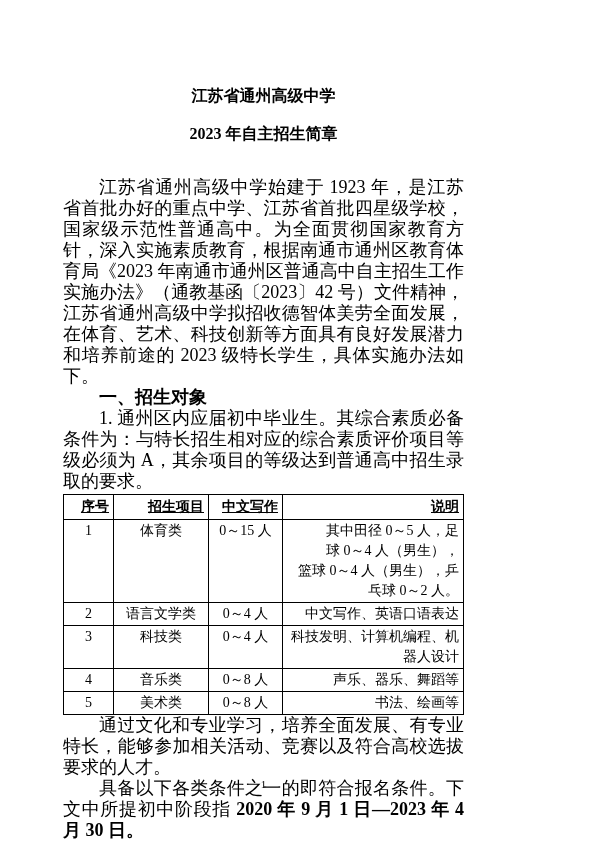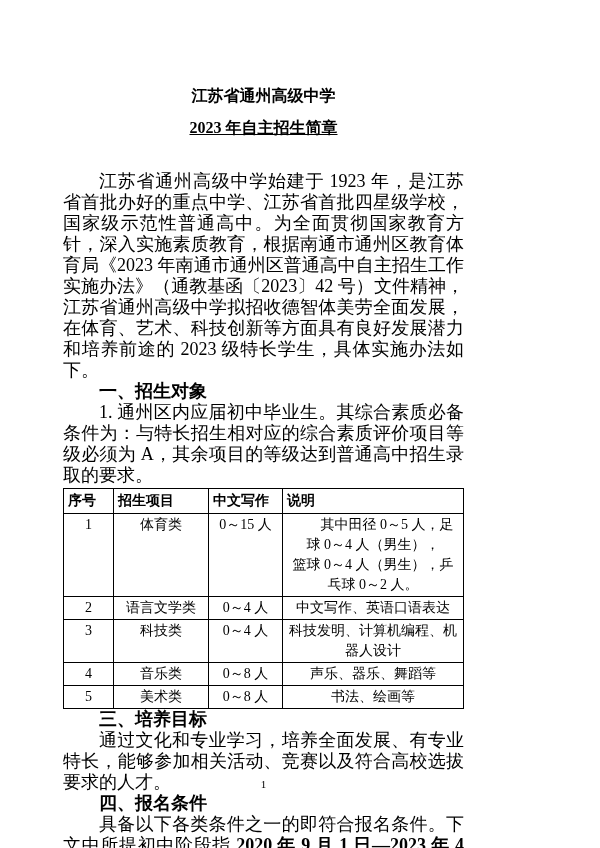--- a/index.html
+++ b/index.html
@@ -13,21 +13,21 @@
     font-family:"Liberation Serif","DejaVu Serif",serif;
     overflow:hidden;
   }
   .title {
     margin:0;
     text-align:center;
     font-size:16px;
     line-height:22px;
     font-weight:700;
   }
-  .title.second { margin-top:10px; margin-bottom:32px;text-decoration:underline; }
+  .title.second { margin-top:16px; margin-bottom:32px; }
   .para {
     margin:0;
     font-size:18px;
     line-height:21px;
     text-align:justify;
     text-indent:2em;
   }
   .heading { font-weight:700; }
   .bold { font-weight:700; }
   table.enroll {
@@ -39,23 +39,23 @@
   }
   table.enroll col.c1 { width:50px; }
   table.enroll col.c2 { width:95px; }
   table.enroll col.c3 { width:74px; }
   table.enroll th, table.enroll td {
     border:1px solid #000;
     padding:1px 4px;
     line-height:20px;
     vertical-align:top;
   }
-  table.enroll th { font-weight:700; text-align:left; padding:2px 4px; }
+  table.enroll th { font-weight:700; text-align:right; padding:2px 4px;text-decoration:underline; }
   td.center { text-align:center; }
-  td.desc { text-align:center; padding-left:6px; }
+  td.desc { text-align:right; padding-left:6px; }
   .desc-line { display:block; }
   .desc-line.indented { text-indent:2em; }
   .page-number {
     position:absolute;
     left:0; right:0;
     bottom:58px;
     text-align:center;
     font-size:11px;
     line-height:11px;
   }
@@ -118,22 +118,20 @@
     <tr>
       <td class="center">5</td>
       <td class="center">美术类</td>
       <td class="center">0～8 人</td>
       <td class="desc">书法、绘画等</td>
     </tr>
   </tbody>
     </table>
 
 
-  <p class="para heading">三、培养目标</p>
   <p class="para">通过文化和专业学习，培养全面发展、有专业特长，能够参加相关活动、竞赛以及符合高校选拔要求的人才。</p>
 
-  <p class="para heading">四、报名条件</p>
   <p class="para"><span>具备以下各类条件之一的即符合报名条件。下文中所提初中阶段指 </span><span class="bold">2020 年 9 月 1 日—2023 年 4 月 30 日。</span></p>
 
 
   <div class="page-number">1</div>
 
 </div>
 
 </body></html>

